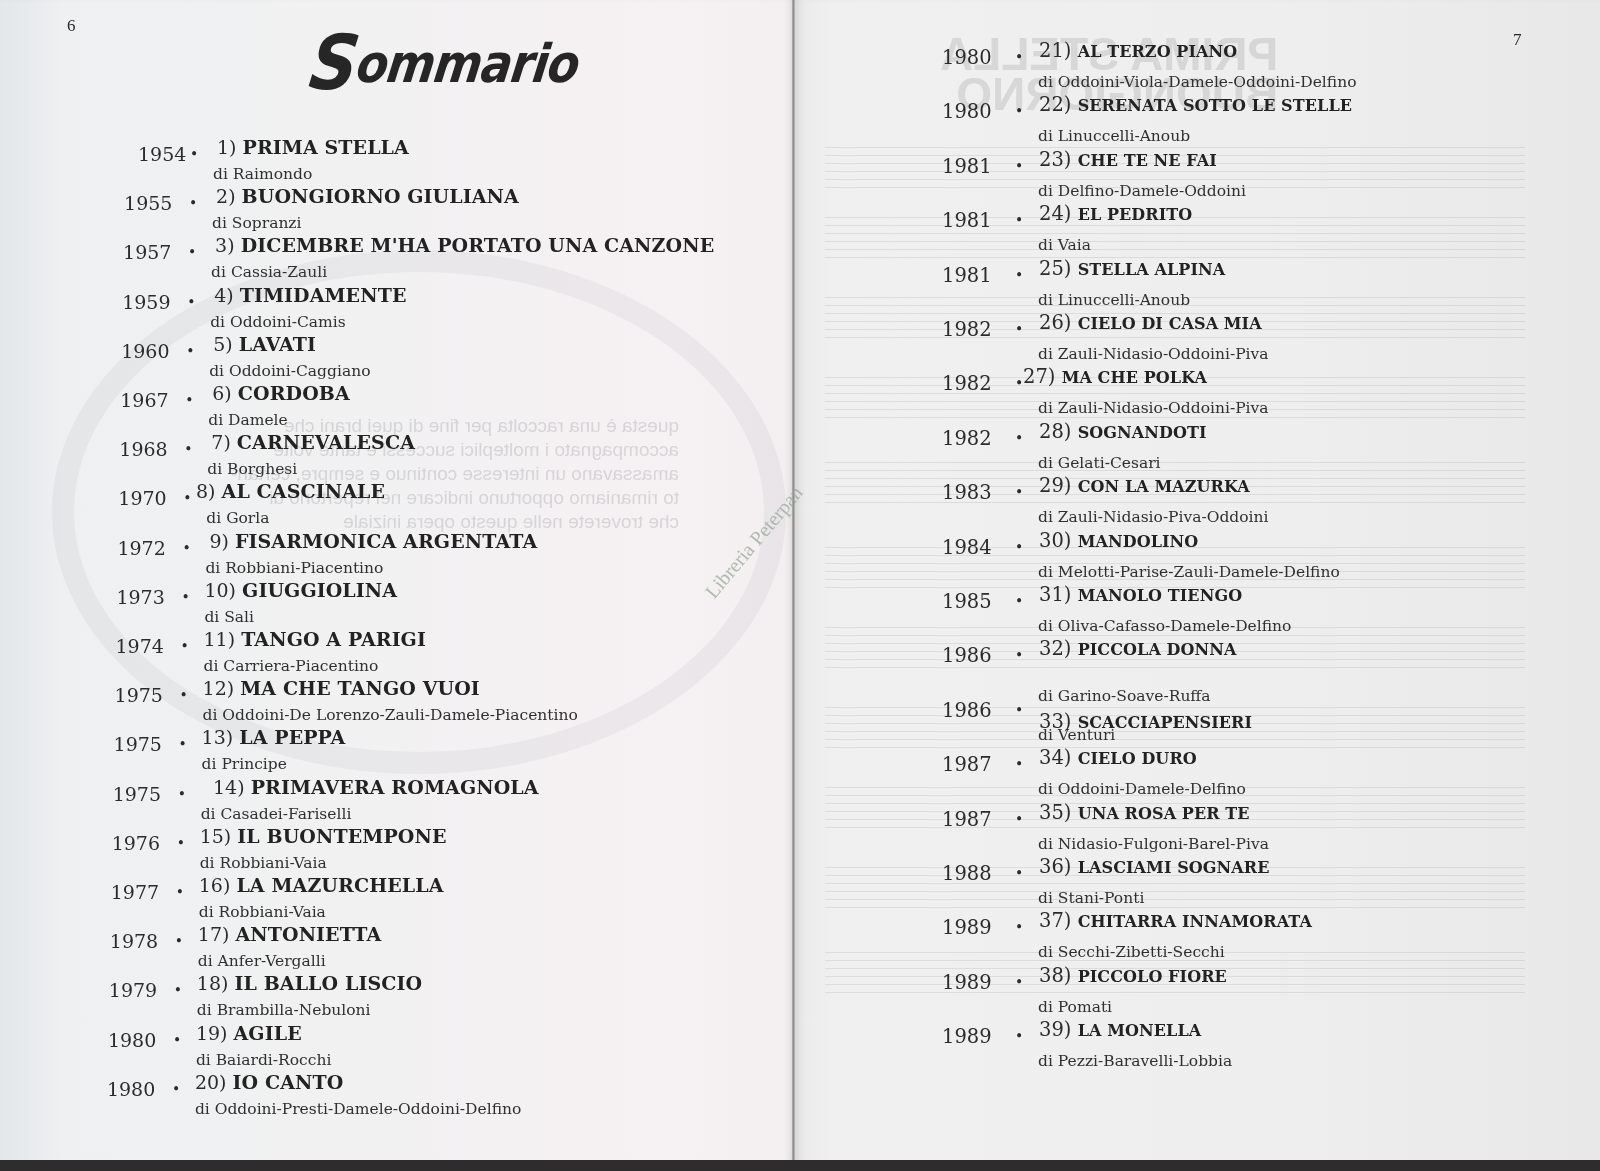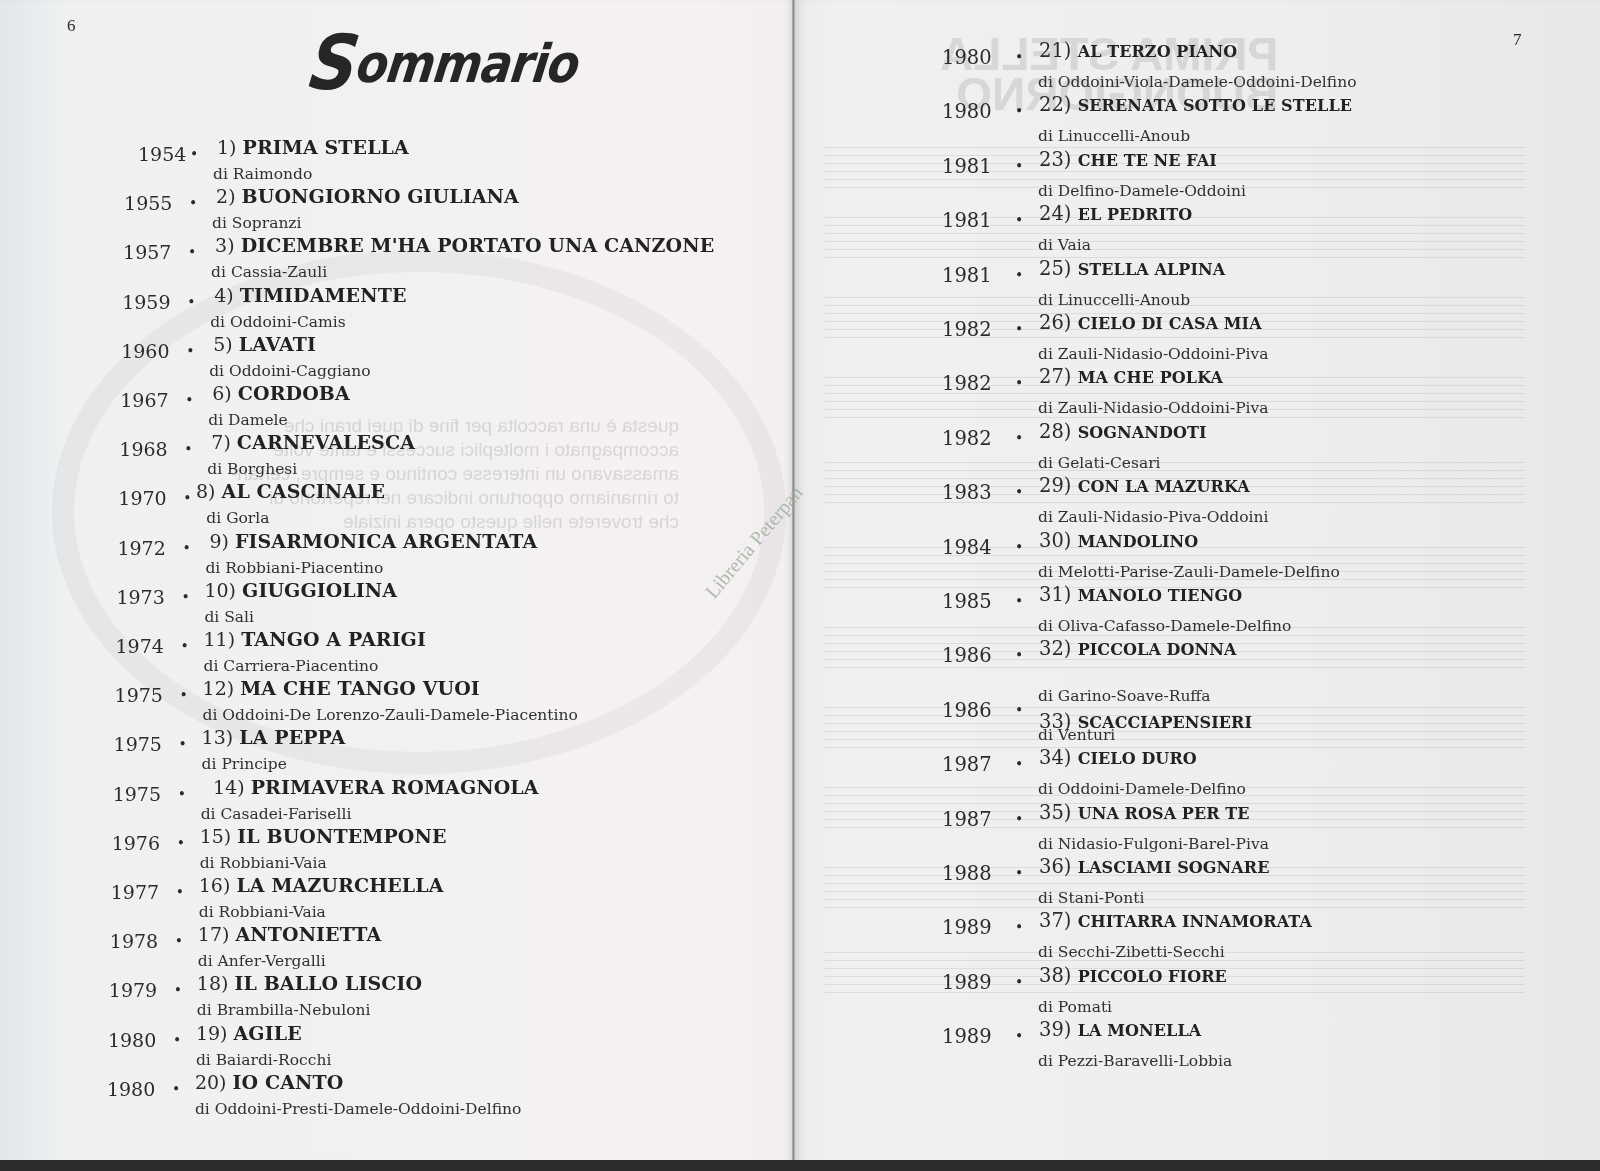--- a/index.html
+++ b/index.html
@@ -378,21 +378,21 @@
         </li>
         <li class="entry" style="left: 0px; top: 0px;">
           <span class="year" style="left: 147px; top: 318px;">1982</span>
           <span class="bullet" style="left: 220px; top: 321px;">•</span>
           <span class="num" style="left: 244px; top: 311px;"><span>26)</span> <span class="song">CIELO DI CASA MIA</span></span>
           <span class="authors" style="left: 243px; top: 345px;">di Zauli-Nidasio-Oddoini-Piva</span>
         </li>
         <li class="entry" style="left: 0px; top: 0px;">
           <span class="year" style="left: 147px; top: 372.4px;">1982</span>
           <span class="bullet" style="left: 220px; top: 375.4px;">•</span>
-          <span class="num" style="left: 244px; top: 365.4px;"><span>27)</span> <span class="song">MA CHE POLKA</span></span>
+          <span class="num" style="left: 228px; top: 365.4px;"><span>27)</span> <span class="song">MA CHE POLKA</span></span>
           <span class="authors" style="left: 243px; top: 399.4px;">di Zauli-Nidasio-Oddoini-Piva</span>
         </li>
         <li class="entry" style="left: 0px; top: 0px;">
           <span class="year" style="left: 147px; top: 426.8px;">1982</span>
           <span class="bullet" style="left: 220px; top: 429.8px;">•</span>
           <span class="num" style="left: 244px; top: 419.8px;"><span>28)</span> <span class="song">SOGNANDOTI</span></span>
           <span class="authors" style="left: 243px; top: 453.8px;">di Gelati-Cesari</span>
         </li>
         <li class="entry" style="left: 0px; top: 0px;">
           <span class="year" style="left: 147px; top: 481.2px;">1983</span>

